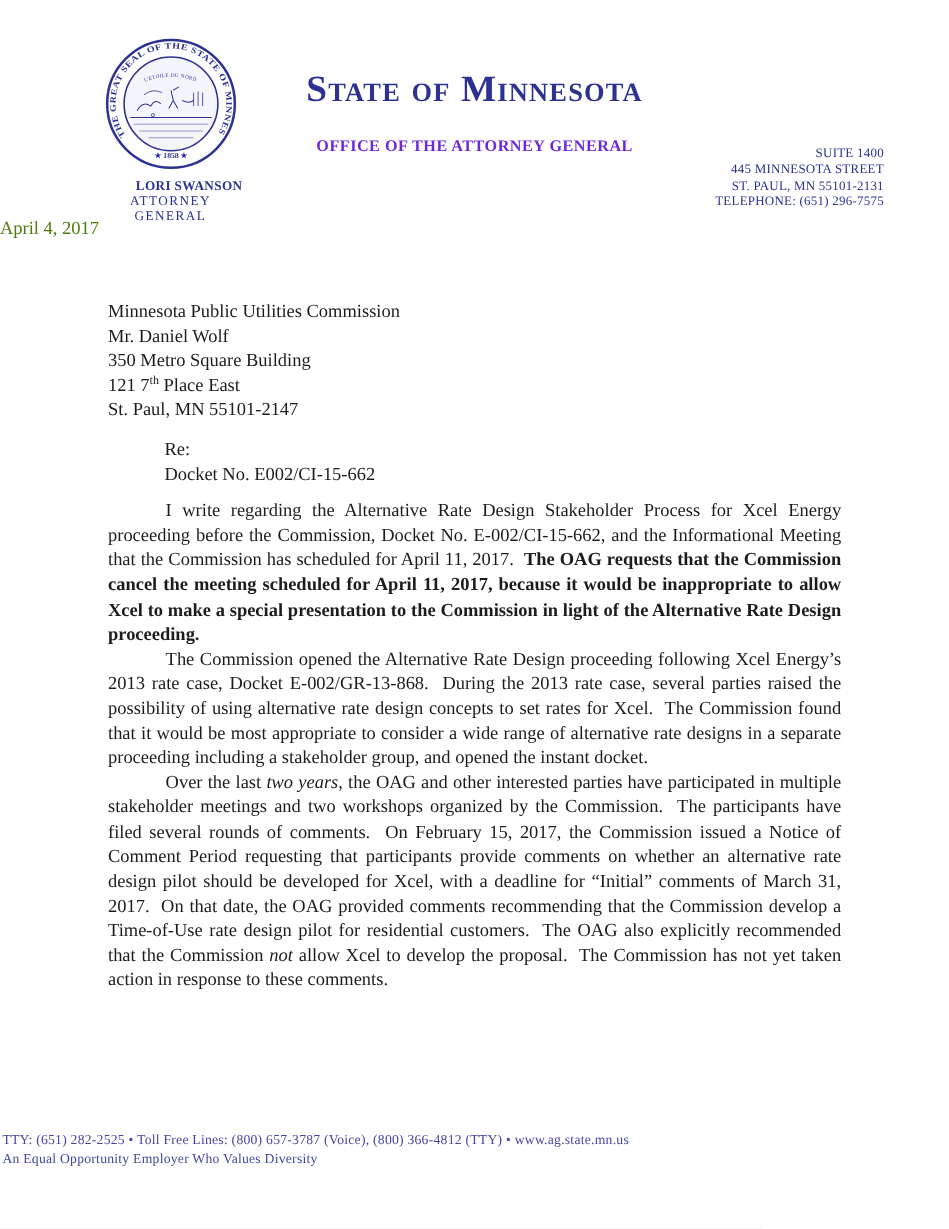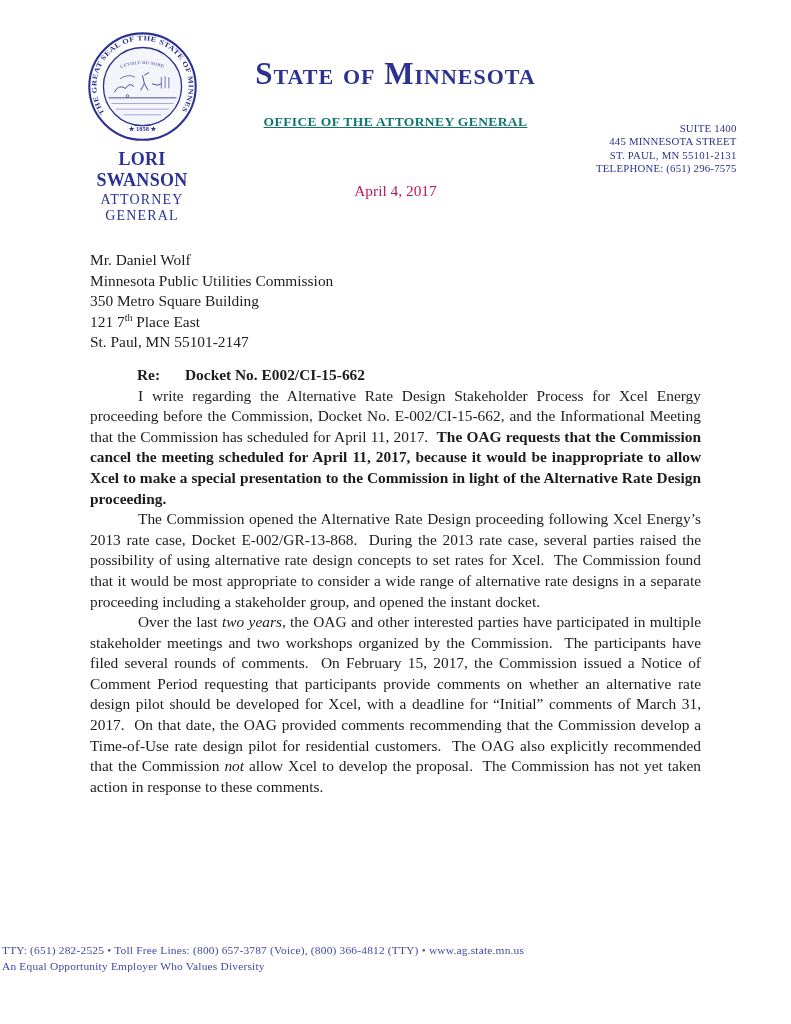--- a/index.html
+++ b/index.html
@@ -8,46 +8,46 @@
     width:791px;height:1024px;
     margin:0 auto;
     background:#ffffff;
     font-family:"Liberation Serif", serif;
     color:#1c1c1c;
     overflow:hidden;
   }
   
   .seal-block{position:absolute;left:82px;top:30px;width:120px;text-align:center;}
   .seal-block svg{display:block;margin:0 auto;}
-  .official-name{margin-top:4px;font-weight:bold;font-size:18px;color:#2c3192;letter-spacing:.3px;}
-  .official-title{font-size:14px;color:#2c3192;letter-spacing:1.2px;margin-top:1px;text-align:center;}
+  .official-name{margin-top:4px;font-weight:bold;font-size:11px;color:#2c3192;letter-spacing:.3px;text-align:right;}
+  .official-title{font-size:11px;color:#2c3192;letter-spacing:1.2px;margin-top:1px;text-align:center;}
   .state-title{
     position:absolute;left:0;top:56px;width:100%;text-align:center;
     font-variant:small-caps;font-weight:bold;font-size:31px;color:#2c3192;letter-spacing:1px;
   }
   .office-title{
     position:absolute;left:0;top:114px;width:100%;text-align:center;
-    font-weight:bold;font-size:13.5px;color:#0f766e;letter-spacing:.4px;text-decoration:underline;
+    font-weight:bold;font-size:13.5px;color:#6d28d9;letter-spacing:.4px;
   }
   .office-address{
     position:absolute;left:596px;top:122px;
     font-size:10.8px;line-height:13.4px;color:#2c3192;letter-spacing:.2px;text-align:right;
   }
   .date-line{
-    position:absolute;left:0;top:182px;width:100%;text-align:center;
-    font-size:15.4px;color:#be185d;
+    position:absolute;left:0;top:182px;width:100%;
+    font-size:15.4px;color:#4d7c0f;
   }
   
   .letter{
     position:absolute;left:90px;top:250px;width:611px;
     font-size:15.4px;line-height:20.6px;
   }
   .letter p{margin:0;}
   .recipient{margin-bottom:12px;}
-  .re-block{display:flex;margin-left:47px;font-weight:bold;}
+  .re-block{display:flex;margin-left:47px;margin-bottom:10px;font-weight:normal;flex-direction:column;}
   .re-label{flex:none;width:48px;}
   .re-content{flex:1;}
   .re-matter{text-align:justify;white-space:pre-wrap;}
   .salutation{margin-bottom:13px;}
   .para{text-align:justify;text-indent:48px;white-space:pre-wrap;margin-bottom:0;}
   .p1{margin-bottom:8px;}
   .bold{font-weight:bold;}
   .ital{font-style:italic;}
   .section-heading{margin:14px 0 14px 0;}
   .section-heading span{font-weight:bold;text-decoration:underline;}
@@ -103,22 +103,22 @@
     <div>445 MINNESOTA STREET</div>
     <div>ST. PAUL, MN 55101-2131</div>
     <div>TELEPHONE: (651) 296-7575</div>
   </div>
 
   <div class="date-line">April 4, 2017</div>
 
   <div class="letter">
 
     <div class="recipient">
+      <p>Minnesota Public Utilities Commission</p>
       <p>Mr. Daniel Wolf</p>
-      <p>Minnesota Public Utilities Commission</p>
       <p>350 Metro Square Building</p>
       <p><span>121 7</span><sup>th</sup><span> Place East</span></p>
       <p>St. Paul, MN  55101-2147</p>
     </div>
 
     <div class="re-block">
       <div class="re-label">Re:</div>
       <div class="re-content">
         <div>Docket No. E002/CI-15-662</div>
       </div>

